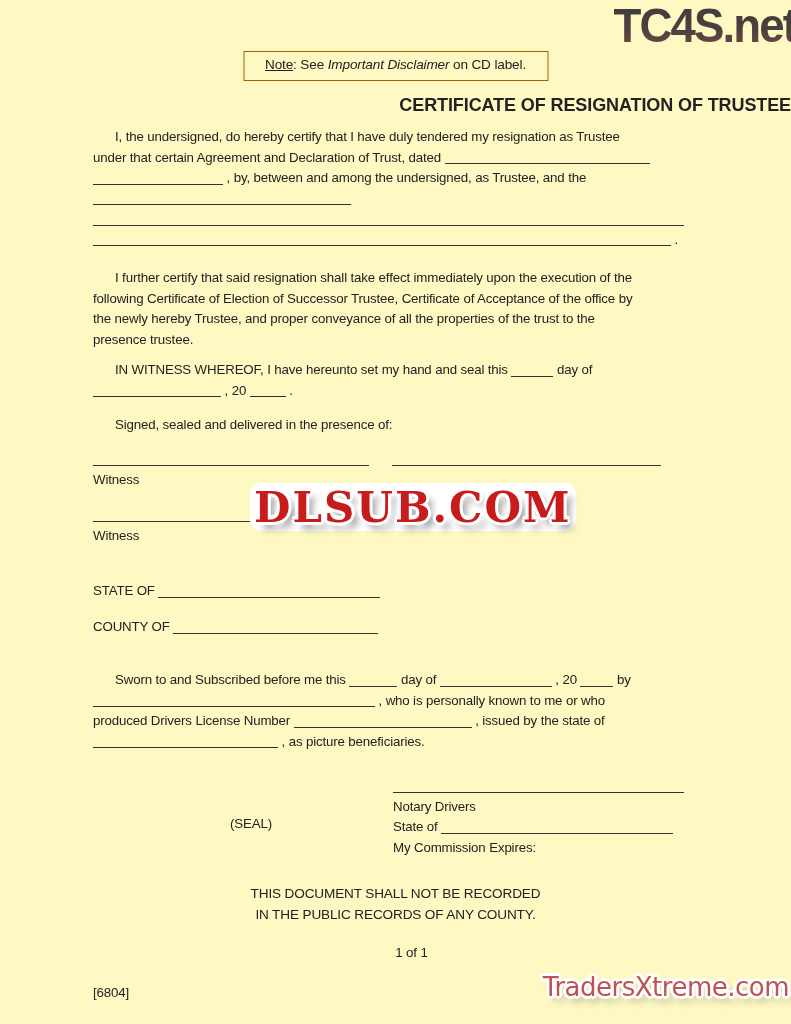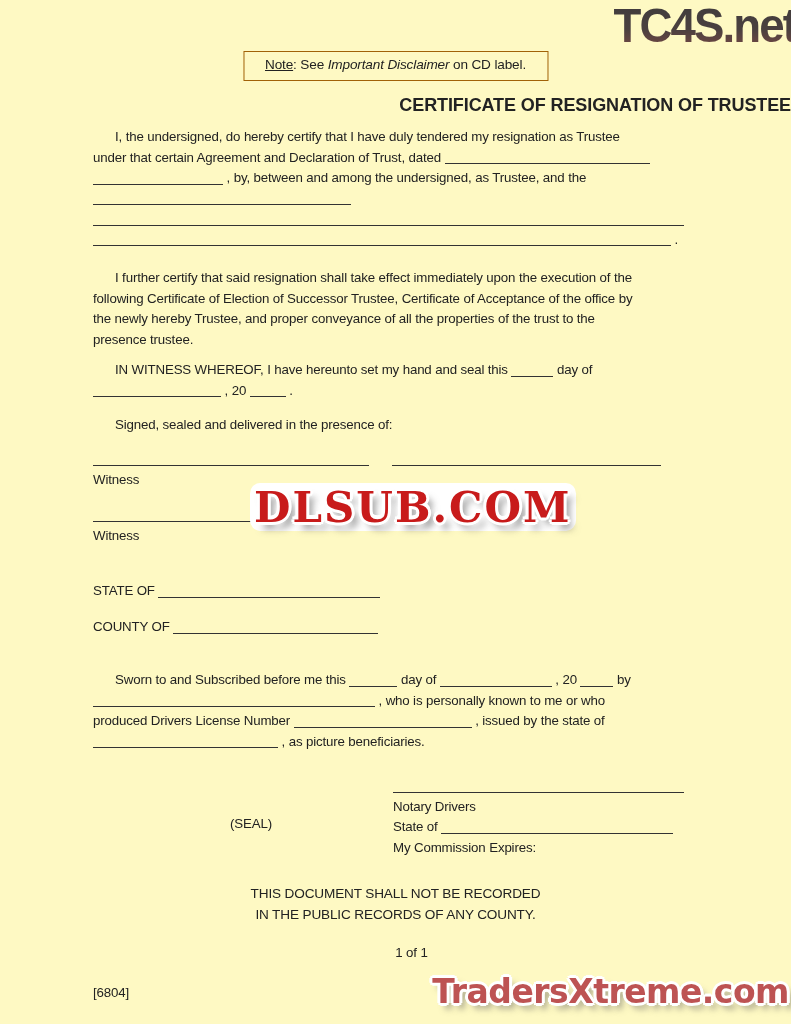--- a/index.html
+++ b/index.html
@@ -60,22 +60,22 @@
     font-size:42px;letter-spacing:2px;line-height:1.1;
     color:#c81b1b;background:#fff;border-radius:10px;padding:0 4px;
     transform:scaleY(1.04);
     text-shadow:
       -2px -2px 0 #fff, 2px -2px 0 #fff, -2px 2px 0 #fff, 2px 2px 0 #fff,
       0 -3px 0 #fff, 0 3px 0 #fff, -3px 0 0 #fff, 3px 0 0 #fff,
       6px 7px 7px rgba(80,80,80,.55);
   }
   .wm-traders{
     top:972px;right:2px;
-    font-family:"DejaVu Sans","Liberation Sans",sans-serif;font-weight:bold;
-    font-size:33px;letter-spacing:-0.5px;line-height:1.2;
+    font-family:"DejaVu Sans","Liberation Sans",sans-serif;font-weight:normal;
+    font-size:26px;letter-spacing:-0.5px;line-height:1.2;
     color:#bd5353;
     text-shadow:
       -2px -2px 0 #fff, 2px -2px 0 #fff, -2px 2px 0 #fff, 2px 2px 0 #fff,
       0 -3px 0 #fff, 0 3px 0 #fff, -3px 0 0 #fff, 3px 0 0 #fff,
       5px 6px 6px rgba(90,90,90,.55);
   }
 </style>
 </head>
 <body>
 

